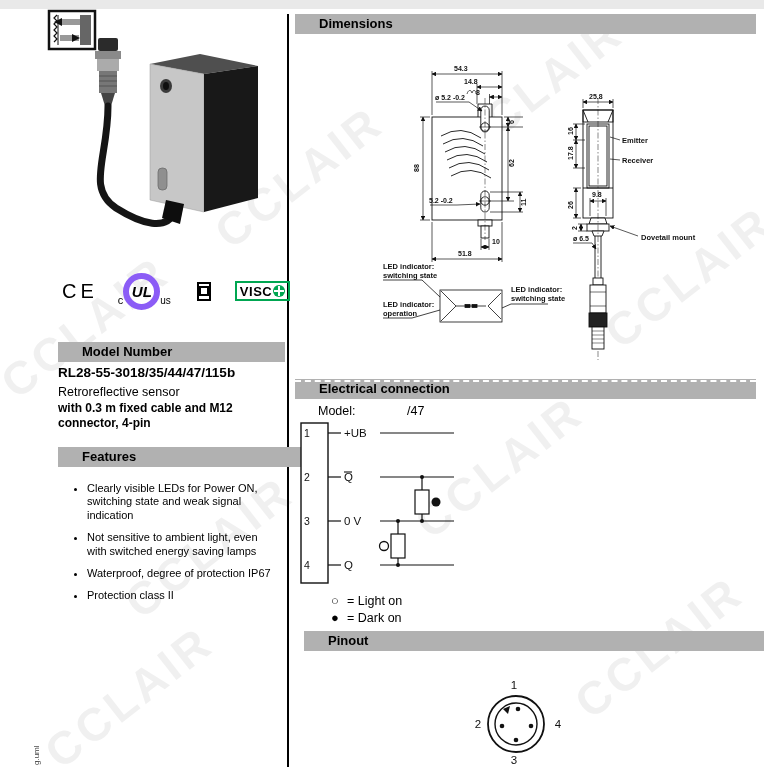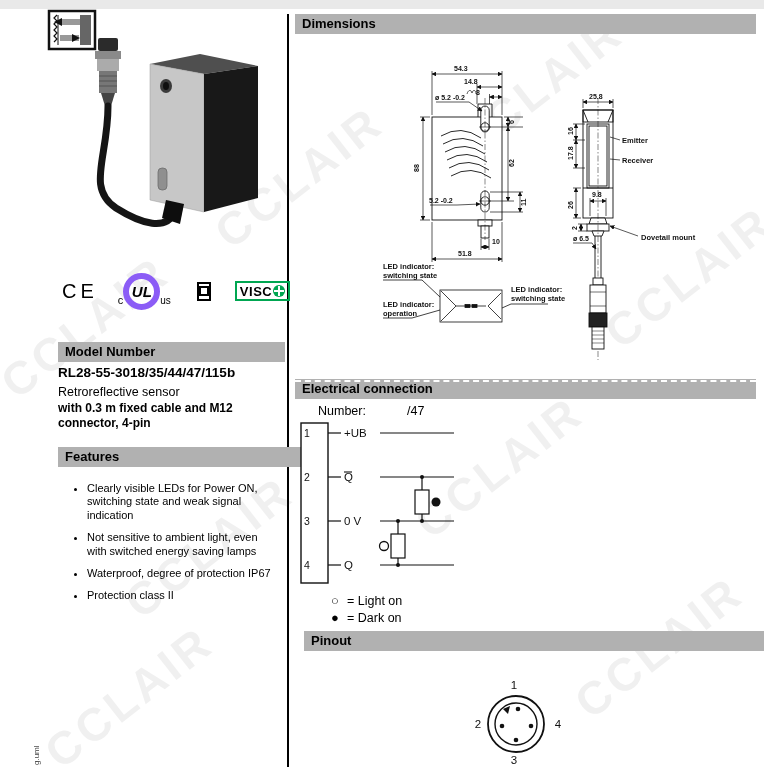--- a/index.html
+++ b/index.html
@@ -3,21 +3,21 @@
 <meta charset="utf-8">
 <style>
   html,body { margin:0; padding:0; background:#fff; }
   .page { position:relative; width:764px; height:767px; background:#fff;
           font-family:"Liberation Sans", sans-serif; overflow:hidden; color:#000; }
   .topstrip { position:absolute; left:0; top:0; width:764px; height:9px; background:#e9e9e9; }
   .divider  { position:absolute; left:287px; top:14px; width:2px; height:753px; background:#000; }
   .wm { position:absolute; color:rgba(60,60,60,0.08); font-size:46px; font-weight:bold;
         letter-spacing:4px; transform:rotate(-38deg); white-space:nowrap; pointer-events:none; }
   .hdr { position:absolute; background:#b1b1b1; height:20px; line-height:20px;
-         font-size:13px; font-weight:bold; padding-left:7px; box-sizing:border-box; }
+         font-size:13px; font-weight:bold; padding-left:24px; box-sizing:border-box; }
   .hdr-dashed::before { content:""; position:absolute; left:0; right:0; top:1px;
          border-top:2px dashed #fff; }
   .txt { position:absolute; }
   #model-code { left:58px; top:365px; font-size:13.5px; font-weight:bold; }
   #model-type { left:58px; top:385px; font-size:12.5px; }
   #model-desc { left:58px; top:401px; width:238px; font-size:12px; line-height:1.28;font-weight:bold; }
   .features-list { position:absolute; left:58px; top:470px; width:232px; }
   .features-list ul { margin:12px; padding-left:17px; font-size:11px; line-height:1.22; }
   .features-list li { margin-bottom:9px; }
   .opt { font-size:12.5px; }
@@ -275,21 +275,21 @@
     </g>
     <text class="dl" x="91" y="229">LED indicator:</text>
     <text class="dl" x="91" y="238">switching state</text>
     <text class="dl" x="91" y="267">LED indicator:</text>
     <text class="dl" x="91" y="276">operation</text>
     <text class="dl" x="219" y="252">LED indicator:</text>
     <text class="dl" x="219" y="261">switching state</text>
   </svg>
 
   <div class="hdr hdr-dashed" style="left:295px; top:379px; width:461px;">Electrical connection</div>
-  <div class="txt opt" style="left:318px; top:404px;">Number:</div>
+  <div class="txt opt" style="left:318px; top:404px;">Model:</div>
   <div class="txt opt" style="left:407px; top:404px;">/47</div>
 
   <svg style="position:absolute; left:296px; top:420px;" width="175" height="168" viewBox="0 0 175 168">
     <g stroke="#111" fill="none">
       <rect x="5" y="3" width="27" height="160" stroke-width="1.4" fill="#fff"></rect>
       <line x1="32" y1="13" x2="45" y2="13" stroke-width="1.2"></line>
       <line x1="32" y1="57" x2="45" y2="57" stroke-width="1.2"></line>
       <line x1="32" y1="101" x2="45" y2="101" stroke-width="1.2"></line>
       <line x1="32" y1="145" x2="45" y2="145" stroke-width="1.2"></line>
       <line x1="48" y1="52" x2="56" y2="52" stroke-width="1.1"></line>

